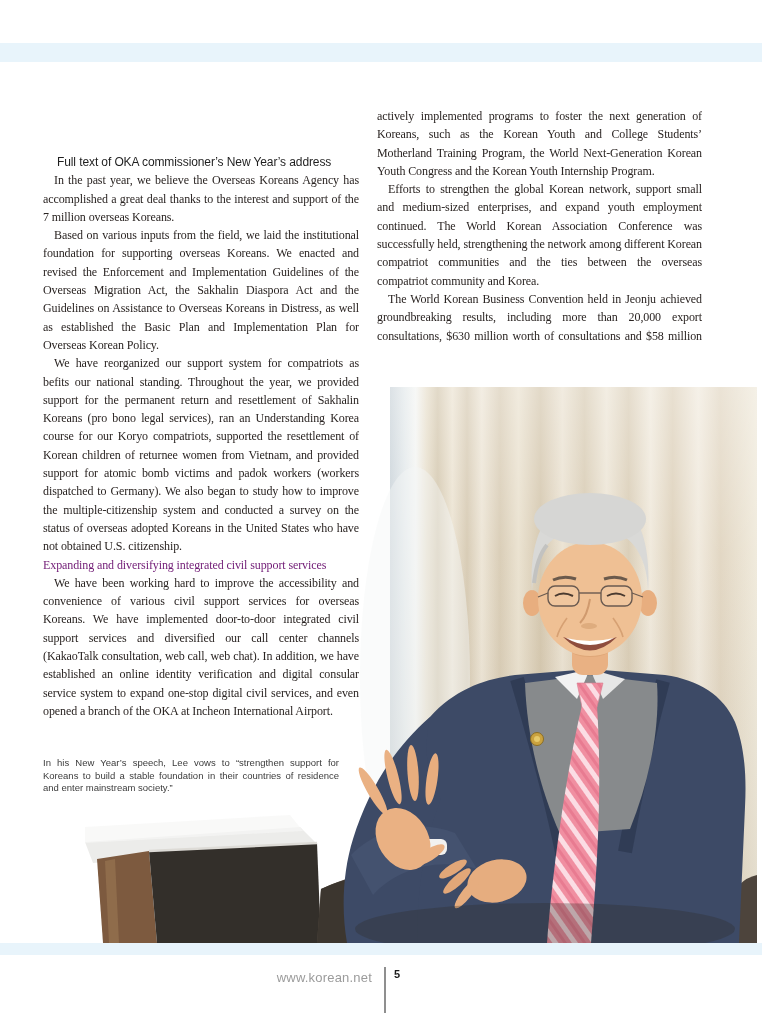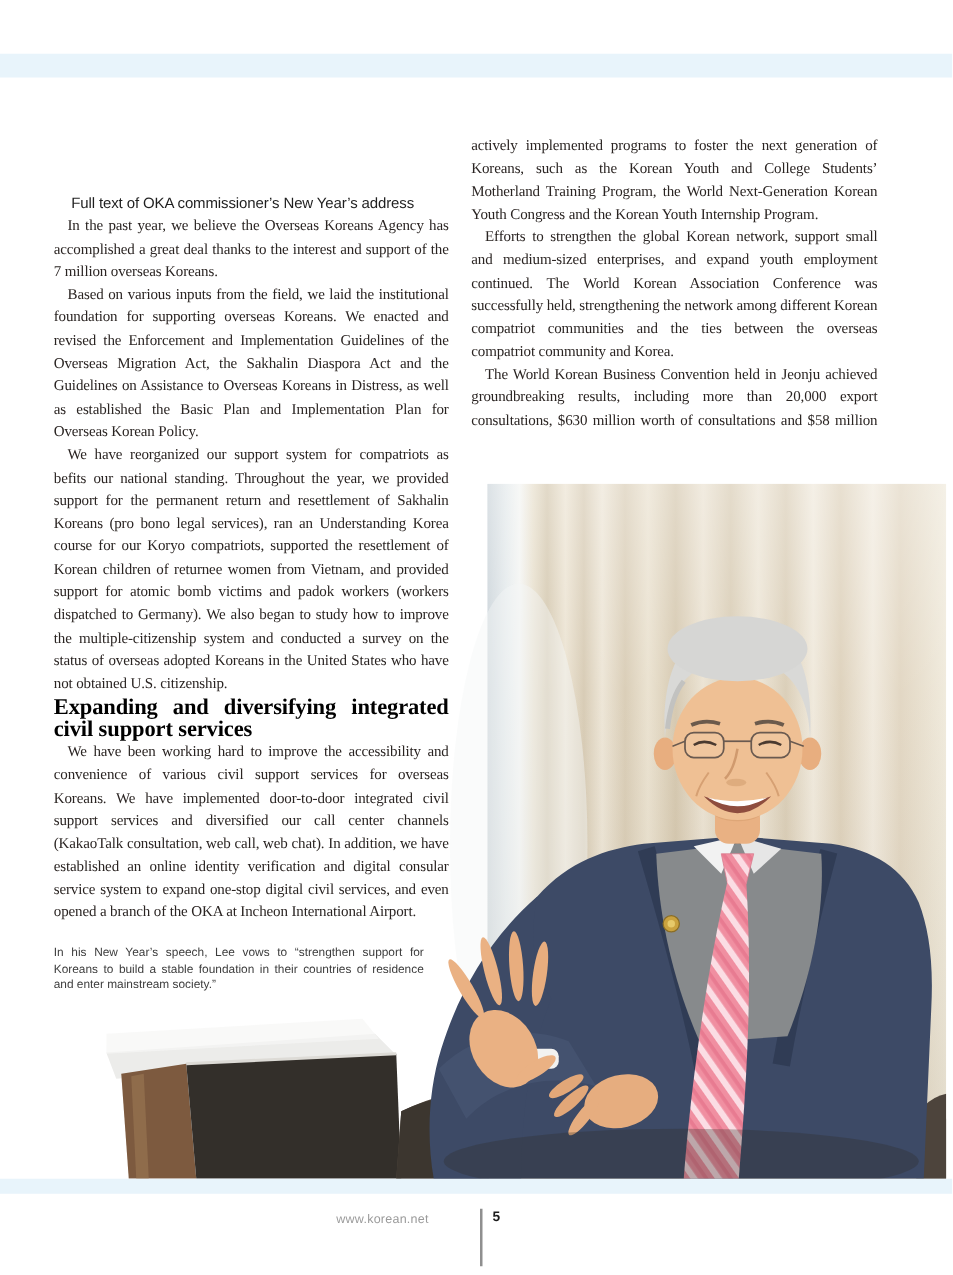--- a/index.html
+++ b/index.html
@@ -9,28 +9,28 @@
   .band-top{top:43px;height:19px;}
   .band-bottom{top:943px;height:12px;}
   .kicker{font-family:"Liberation Sans",sans-serif;font-size:12px;letter-spacing:-0.1px;
           color:#1f1f1f;padding-left:14px;margin:0 0 18px 0;}
   .col{position:absolute;font-size:12px;line-height:18.3px;letter-spacing:-0.1px;}
   .col-left{left:43px;top:109px;width:316px;margin-top:44px;}
   .col-right{left:377px;top:107px;width:325px;}
   .col p{margin:0;text-align:justify;}
   .col p.ind{text-indent:11px;}
   .col p.fulljust{text-align-last:justify;}
-  .subhead{font-weight:bold;font-size:18px;color:#000000;margin:9px 0 1px 0;
+  .subhead{font-weight:normal;font-size:12px;color:#701a75;margin:9px 0 1px 0;
            letter-spacing:-0.1px;}
   .photo{position:absolute;left:85px;top:387px;width:672px;height:556px;}
   .caption{position:absolute;left:43px;top:757px;width:296px;z-index:3;
            font-family:Liberation Sans, sans-serif;font-size:9.5px;line-height:12.6px;
            color:#3c3c3c;text-align:justify;}
-  .footer-site{position:absolute;left:240px;top:970px;width:132px;text-align:center;
-           font-family:"Liberation Sans",sans-serif;font-size:10px;color:#9b9b9b;
+  .footer-site{position:absolute;left:240px;top:970px;width:132px;text-align:right;
+           font-family:"Liberation Sans",sans-serif;font-size:13px;color:#9b9b9b;
            letter-spacing:.2px;}
   .footer-rule{position:absolute;left:384px;top:967px;width:2px;height:46px;background:#8f8f8f;}
   .footer-num{position:absolute;left:394px;top:968px;
            font-family:"Liberation Sans",sans-serif;font-size:11px;font-weight:bold;color:#1c1c1c;}
 </style>
 </head>
 <body>
 
 <div class="page">
 

